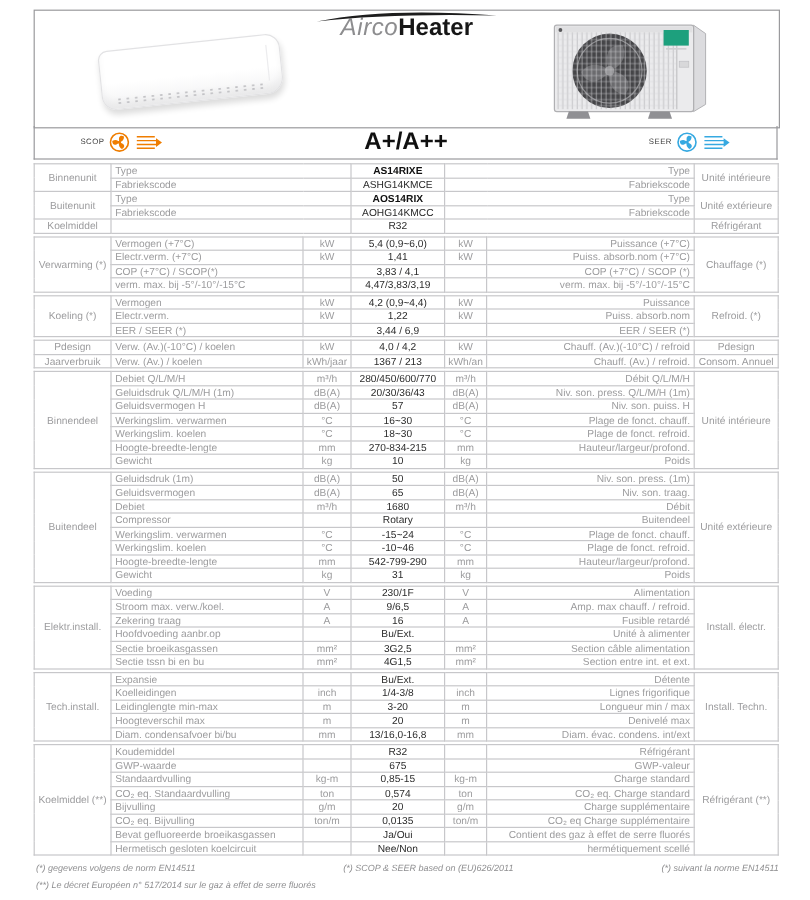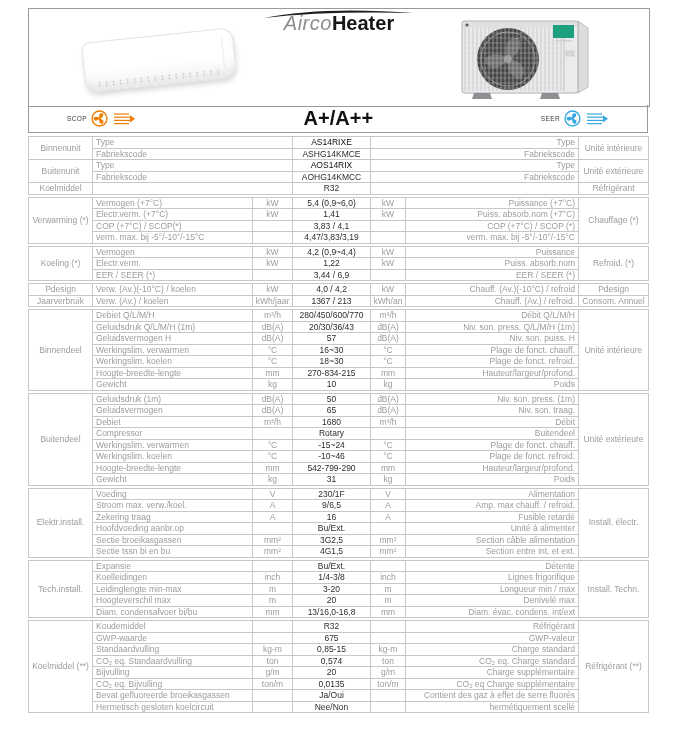--- a/index.html
+++ b/index.html
@@ -42,21 +42,21 @@
               margin:0 0 2px 0;border:1px solid #8b8b8e;}
   tbody.section{border-top:1px solid #8b8b8e;}
   td{border:1px solid #c7c7ca;font-size:8.5px;line-height:1;height:10.5px;
      padding:0 3px;color:#9c9c9e;white-space:nowrap;overflow:hidden;
      font-family:"Liberation Sans",sans-serif;}
   td.cat{text-align:center;padding:0 1px;}
   td.catr{text-align:center;padding:0 1px;}
   td.nl{text-align:left;}
   td.unit{text-align:center;padding:0 1px;}
   td.val{text-align:center;color:#2c2c2c;}
-  td.val.b{font-weight:normal;color:#101010;}
+  td.val.b{font-weight:bold;color:#101010;}
   td.fr{text-align:right;}
 
   
   .notes{position:absolute;left:30px;right:26px;top:719px;
          font-size:7.5px;font-style:italic;color:#8f8f91;}
   .notes .row{display:flex;justify-content:space-between;margin-bottom:5px;}
 </style>
 </head>
 <body>
 
@@ -621,16 +621,22 @@
             <td class="val">Nee/Non</td>
             <td class="unit"></td>
             <td class="fr">hermétiquement scellé</td>
           </tr>
         </tbody>
       </table>
     </div>
 
   <div class="notes">
     <div class="row">
+      <span>(*) gegevens volgens de norm EN14511</span>
+      <span>(*) SCOP &amp; SEER based on (EU)626/2011</span>
+      <span>(*) suivant la norme EN14511</span>
+    </div>
+    <div class="row">
+      <span>(**) Le décret Européen n° 517/2014 sur le gaz à effet de serre fluorés</span>
     </div>
   </div>
 
 </div>
 
 </body></html>

